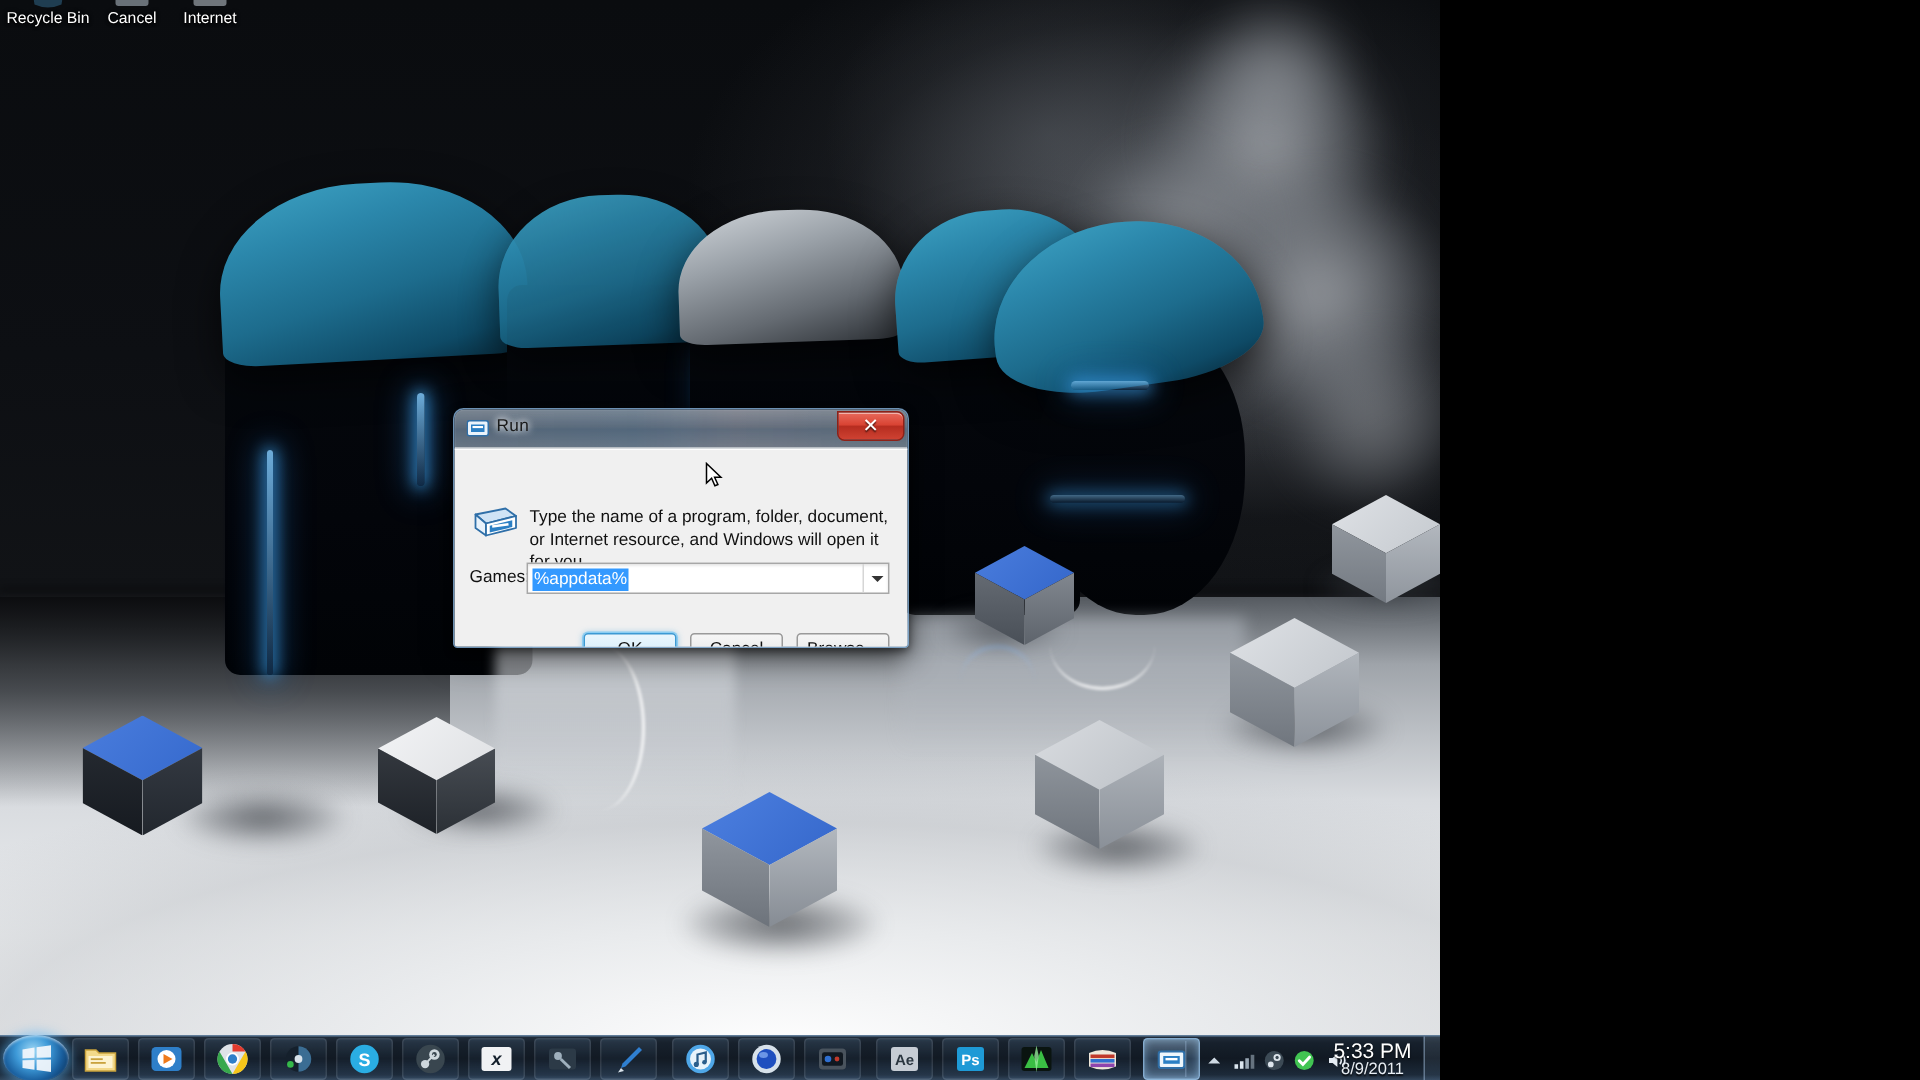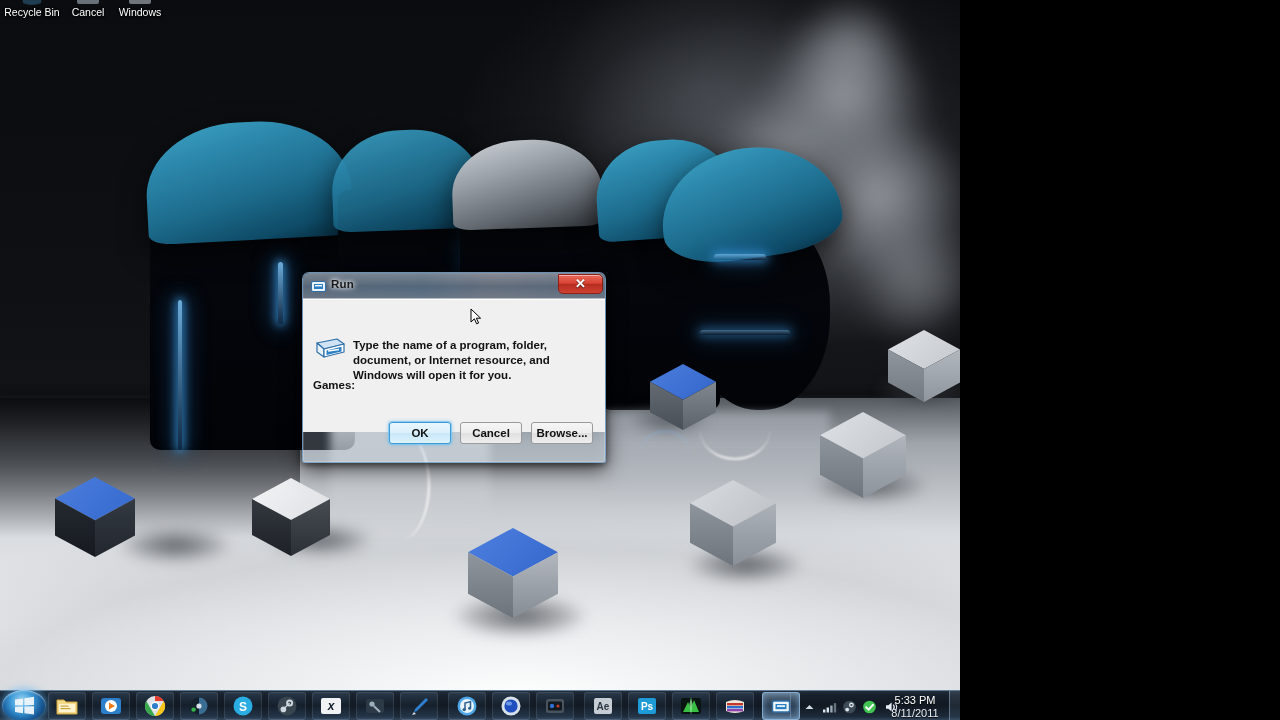--- a/index.html
+++ b/index.html
@@ -89,29 +89,28 @@
   }
   .desk-icon .ico-label {
     position:absolute; top:4px; left:0; width:76px;
     font-size:10.5px; color:#fff; line-height:12px;
     text-shadow:0 1px 2px #000, 0 0 3px #000;
     white-space:nowrap;
   }
 
   
   #run-dialog {
-    position:absolute; left:302px; top:272px; width:304px; height:191px;
+    position:absolute; left:302px; top:272px; width:304px; height:160px;
     border:1px solid rgba(118,160,200,.85);
     border-radius:7px 7px 3px 3px;
     box-shadow:0 0 0 1px rgba(255,255,255,.18) inset,
                0 6px 20px rgba(0,0,0,.65),
                0 2px 6px rgba(0,0,0,.5);
     overflow:hidden;
     background:rgba(200,216,232,.25);
-    font-weight:bold;
   }
   #dlg-titlebar {
     position:relative; height:26px;
     background:
       linear-gradient(180deg, rgba(225,236,246,.55) 0%, rgba(178,200,222,.45) 48%, rgba(150,178,205,.5) 52%, rgba(196,214,231,.5) 100%);
     backdrop-filter:blur(6px);
     border-bottom:1px solid rgba(255,255,255,.35);
   }
   #dlg-title-glass {
     position:absolute; inset:0;
@@ -217,21 +216,21 @@
   #tray {
     position:absolute; right:0; top:0; height:30px; width:170px;
   }
   #tray-divider {
     position:absolute; left:0; top:3px; width:1px; height:24px;
     background:rgba(160,190,220,.35);
   }
   .tray-ico { position:absolute; top:9px; width:15px; height:14px; cursor:pointer; }
   #tray-clock {
     position:absolute; right:14px; top:3px; width:62px; text-align:center;
-    color:#fff; font-size:11px; line-height:13px;
+    color:#fff; font-size:14px; line-height:13px;
     text-shadow:0 1px 1px rgba(0,0,0,.8); cursor:pointer;
   }
   #tray-date {
     position:absolute; right:14px; top:16px; width:62px; text-align:center;
     color:#e8eef4; font-size:11px; line-height:13px;
     text-shadow:0 1px 1px rgba(0,0,0,.8); overflow:hidden; height:13px;
   }
   #show-desktop {
     position:absolute; right:0; top:0; width:11px; height:30px;
     border-left:1px solid rgba(170,200,230,.45);
@@ -368,21 +367,21 @@
     </div>
 
     <div class="desk-icon" style="left:102px;top:2px;">
       <div class="ico-img">
         <svg viewBox="0 0 30 26" width="30" height="26">
           <rect x="4" y="5" width="22" height="15" rx="2" fill="#c2ccd6" opacity=".55"></rect>
           <rect x="6" y="1" width="7" height="6" fill="#d5dde6" opacity=".6"></rect>
           <rect x="17" y="1" width="7" height="6" fill="#d5dde6" opacity=".6"></rect>
         </svg>
       </div>
-      <div class="ico-label">Windows</div>
+      <div class="ico-label">Internet</div>
     </div>
 
     <div id="run-dialog">
 
       <div id="dlg-titlebar">
         <div id="dlg-title-glass"></div>
         <div id="dlg-icon-small">
           <svg viewBox="0 0 15 13" width="15" height="13">
             <rect x="0.5" y="1.5" width="14" height="10" rx="1.5" fill="#eaf3fb" stroke="#2f6fa8" stroke-width="1"></rect>
             <rect x="3" y="4" width="9" height="5" fill="#2b7fc4"></rect>
@@ -404,20 +403,24 @@
               <path d="M11.5 13.5 L26.5 9.8 L26.5 14.4 L11.5 18 Z" fill="#2b7fc4"></path>
               <rect x="13" y="13.2" width="11" height="1.6" fill="#ffffff" transform="rotate(-8 13 13.2)"></rect>
             </g>
           </svg>
         </div>
 
         <div id="dlg-desc">Type the name of a program, folder, document, or Internet resource, and Windows will open it for you.</div>
 
         <div id="dlg-open-label">Games:</div>
 
+        <div id="dlg-combo">
+          <div id="dlg-combo-value" title="">%appdata%</div>
+          <div id="dlg-combo-arrow"></div>
+        </div>
 
         <div class="dlg-btn" id="btn-ok">OK</div>
         <div class="dlg-btn" id="btn-cancel">Cancel</div>
         <div class="dlg-btn" id="btn-browse">Browse...</div>
       </div>
     </div>
 
     <div id="cursor">
       <svg viewBox="0 0 12 18" width="12" height="18">
         <path d="M1 1 L1 14 L4.4 10.8 L6.6 15.8 L8.6 15 L6.4 10.2 L10.6 10.2 Z" fill="#ffffff" stroke="#000000" stroke-width="1"></path>
@@ -649,21 +652,21 @@
 
         <div class="tray-ico" style="left:94px;">
           <svg viewBox="0 0 15 14" width="15" height="14">
             <path d="M2 5.3 H4.4 L7.6 2.6 V11.4 L4.4 8.7 H2 Z" fill="#e6edf4"></path>
             <path d="M9.2 4.6 a3.6 3.6 0 0 1 0 4.8" stroke="#e6edf4" stroke-width="1.2" fill="none"></path>
             <path d="M11 3 a6 6 0 0 1 0 8" stroke="#e6edf4" stroke-width="1.2" fill="none"></path>
           </svg>
         </div>
 
         <div id="tray-clock">5:33 PM</div>
-        <div id="tray-date">8/11/2011</div>
+        <div id="tray-date">8/9/2011</div>
 
         <div id="show-desktop"></div>
       </div>
     </div>
 
   </div>
 
   <div id="letterbox-right"></div>
 </div>
 

